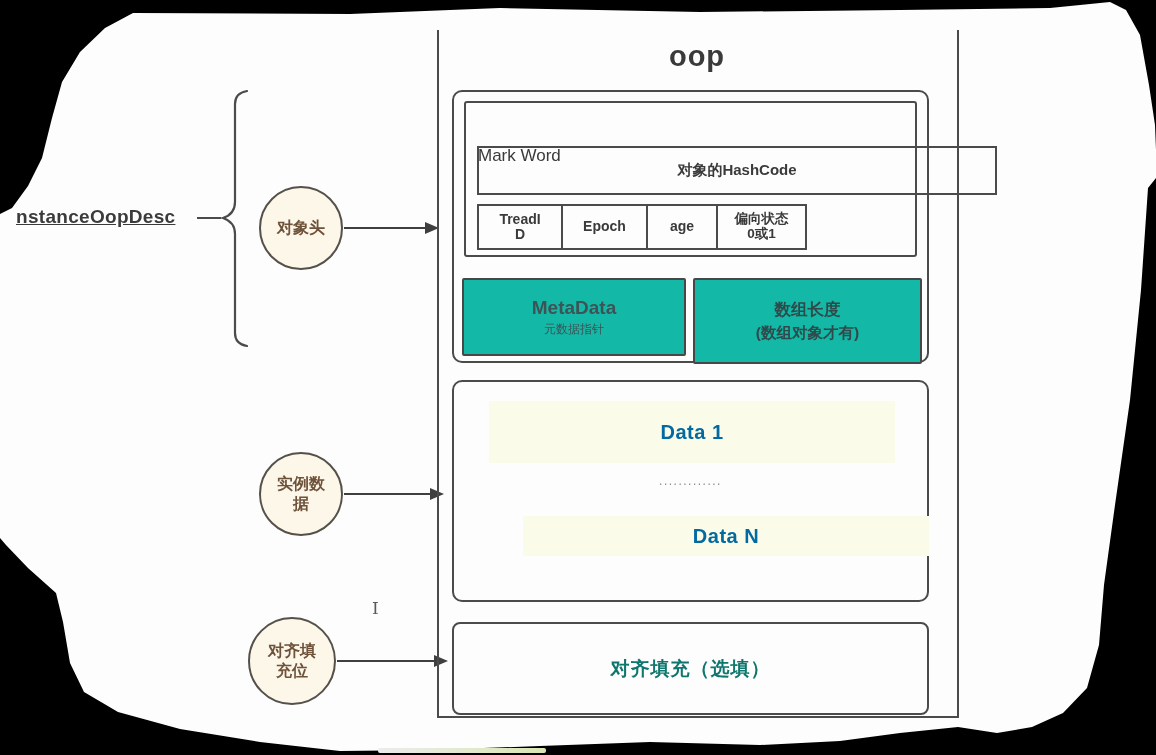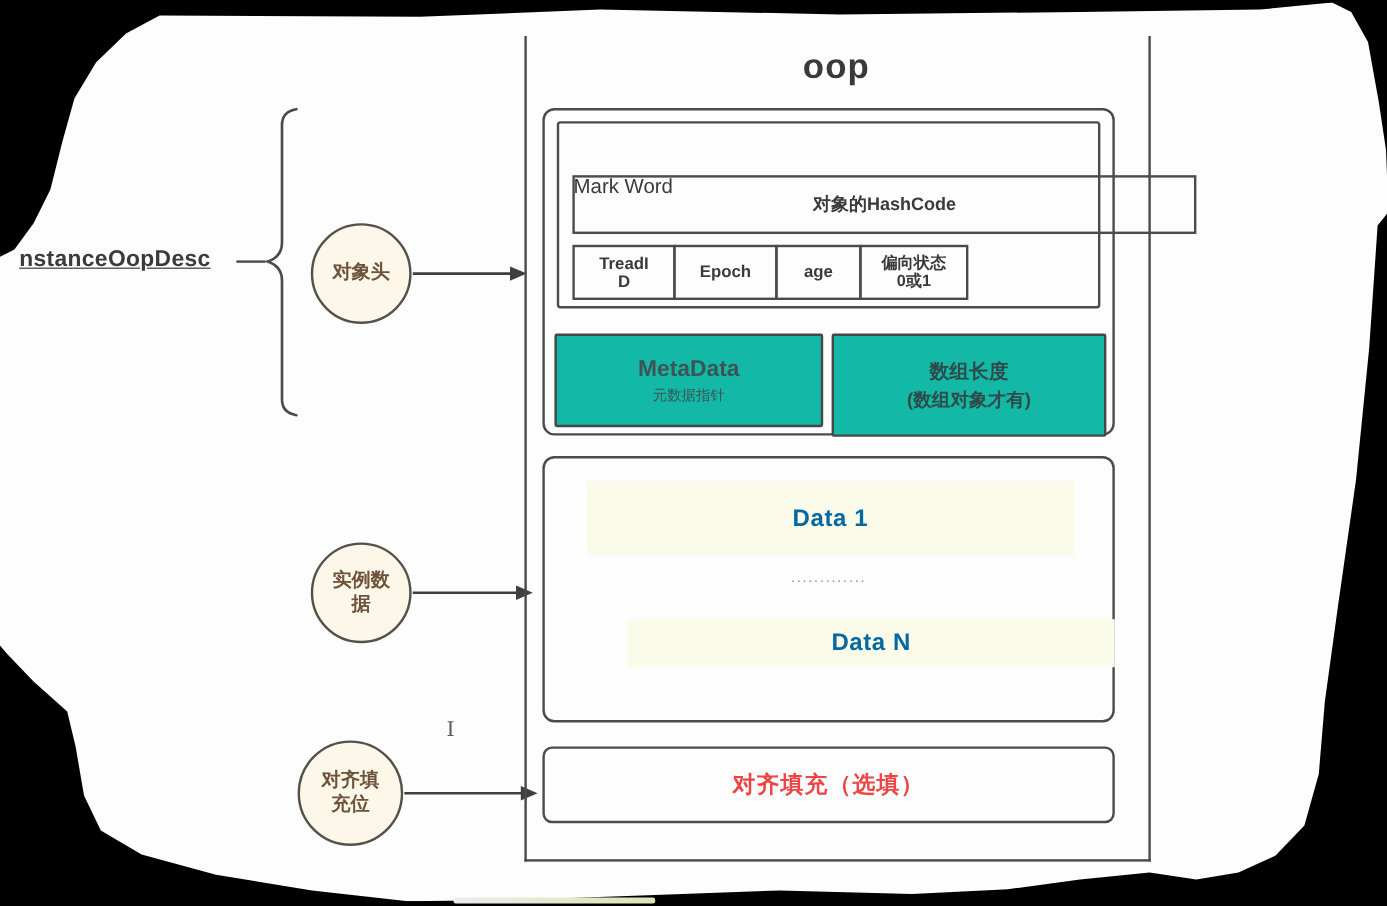--- a/index.html
+++ b/index.html
@@ -76,23 +76,23 @@
     background:#fbfbe9;display:flex;align-items:center;justify-content:center;
     font-size:20px;font-weight:bold;color:#0369a1;letter-spacing:.5px;
   }
   .data-bar.d1{left:489px;top:401px;width:406px;height:62px;}
   .data-bar.dn{left:489px;top:516px;width:406px;height:40px;margin-left:34px;}
   .ellipsis{
     left:452px;top:474px;width:477px;text-align:center;
     font-size:12px;color:#8a8a8a;letter-spacing:1.5px;
   }
   .pad-box{
-    left:452px;top:622px;width:477px;height:64px;border-radius:8px;
+    left:452px;top:622px;width:477px;height:93px;border-radius:8px;
     display:flex;align-items:center;justify-content:center;
-    font-size:19px;font-weight:600;color:#ef4444;letter-spacing:1px;
+    font-size:19px;font-weight:600;color:#0f766e;letter-spacing:1px;
   }
   .inst-label{left:16px;top:206px;font-size:19px;font-weight:bold;color:#3b3b3b;letter-spacing:.3px;text-decoration:underline;}
   .circle{
     border:2.5px solid #55504a;border-radius:50%;background:#fdf7ea;box-sizing:border-box;
     display:flex;align-items:center;justify-content:center;text-align:center;
     font-size:16px;font-weight:bold;color:#6e523a;line-height:1.25;white-space:pre-line;
   }
   .circle.c-header{left:259px;top:186px;width:84px;height:84px;}
   .circle.c-inst{left:259px;top:452px;width:84px;height:84px;}
   .circle.c-pad{left:248px;top:617px;width:88px;height:88px;}

